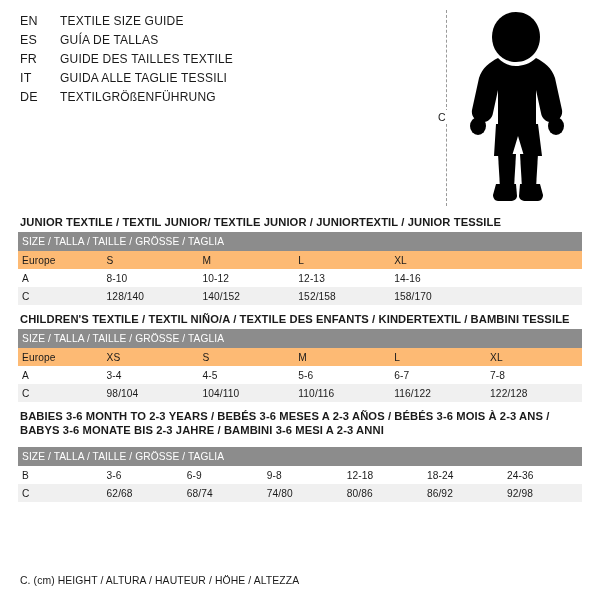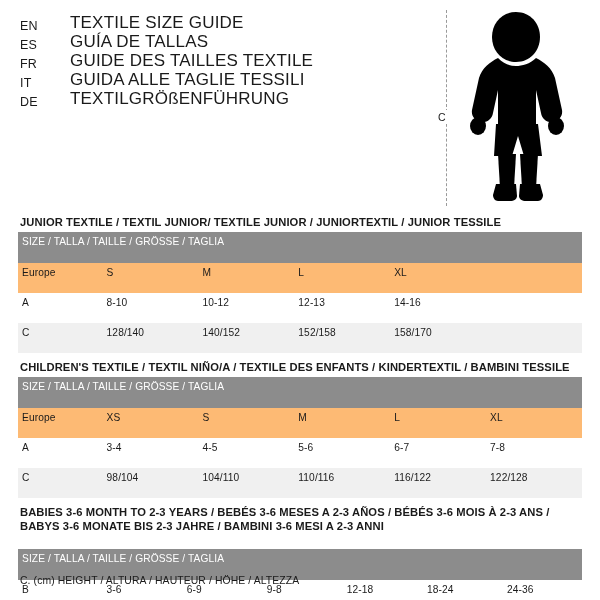--- a/index.html
+++ b/index.html
@@ -18,31 +18,30 @@
 
   
   .lang-block {
     position: absolute;
     left: 20px;
     top: 14px;
     width: 420px;
   }
   .lang-row {
     display: flex;
-    align-items: flex-end;
+    align-items: flex-start;
     height: 19px;
-    gap: 10px;
   }
   .lang-code {
     width: 40px;
     font-size: 12.5px;
     letter-spacing: 0.2px;
   }
   .lang-title {
-    font-size: 17px;
+    font-size: 12px;
     letter-spacing: 0.2px;
   }
 
   
   .figure-area {
     position: absolute;
     right: 6px;
     top: 6px;
     width: 160px;
     height: 200px;
@@ -79,29 +78,29 @@
   }
   .section {
     margin-bottom: 4px;
   }
   .section-title {
     font-size: 11.2px;
     font-weight: bold;
     padding: 4px 0 4px 2px;
     letter-spacing: 0.1px;
   }
-  .section-title.multi { line-height: 13.5px; padding-bottom: 16px; }
+  .section-title.multi { line-height: 13.5px; padding-bottom: 10px; }
   table {
     border-collapse: collapse;
     width: 100%;
     table-layout: fixed;
   }
   table td {
     font-size: 10.2px;
-    padding: 2px 0 14px 4px;
+    padding: 2px 0 2px 4px;
     height: 14px;
     vertical-align: middle;
     letter-spacing: 0.1px;
   }
   tr.head td {
     background: #8c8c8c;
     color: #ffffff;
     font-weight: normal;
     font-size: 10.2px;
     height: 15px;

